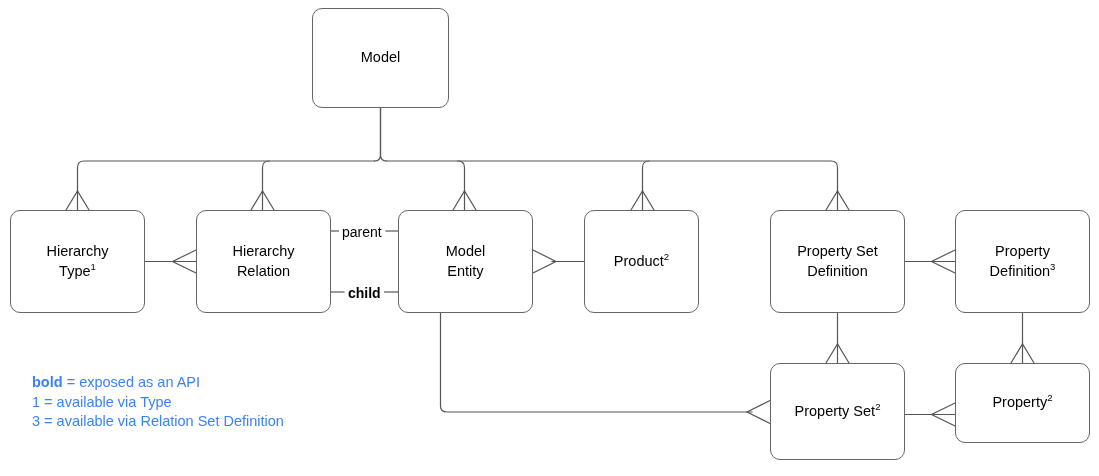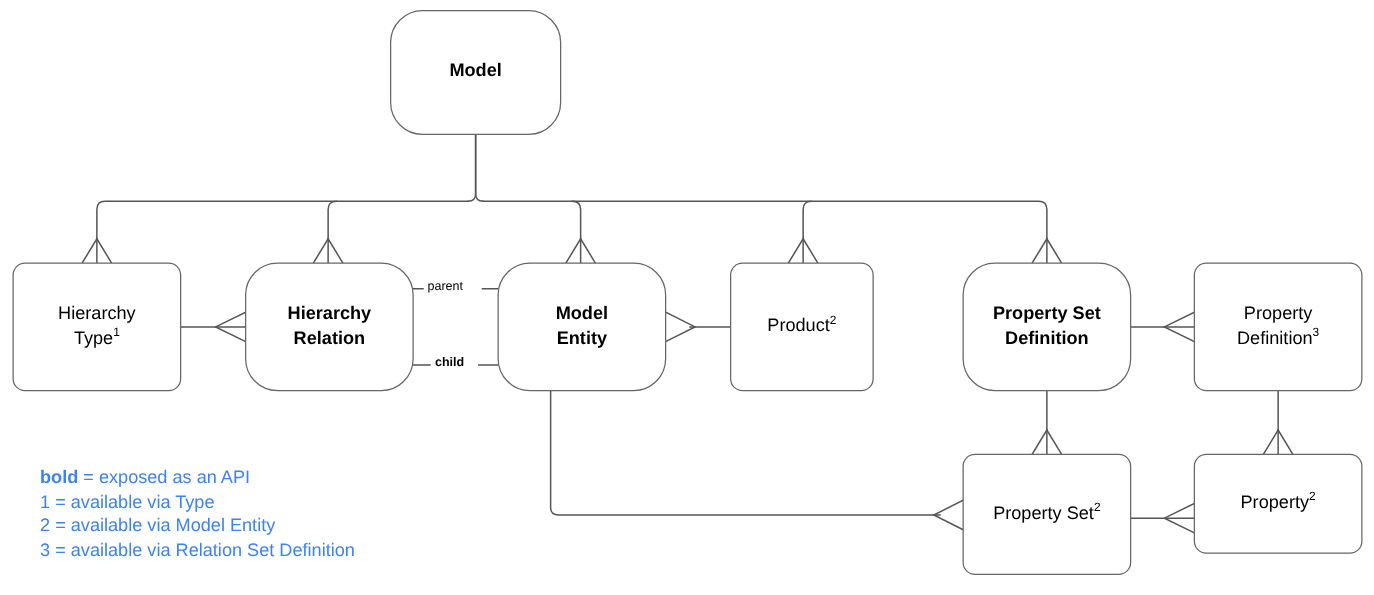--- a/index.html
+++ b/index.html
@@ -30,37 +30,36 @@
     background: #ffffff;
     display: flex;
     align-items: center;
     justify-content: center;
     text-align: center;
     color: #000000;
     font-size: 14.5px;
     line-height: 1.32;
   }
   .node.bold {
-    font-weight: bold;
-    border-radius: 26px;
+    font-weight: normal;
   }
   .node .label {
     display: block;
     padding: 0 6px;
   }
   .node sup {
     font-size: 0.66em;
     vertical-align: super;
     line-height: 0;
   }
   .edge-label {
     position: absolute;
     background: #ffffff;
     color: #000000;
-    font-size: 10px;
+    font-size: 14px;
     line-height: 1;
     padding: 1px 3px;
     white-space: nowrap;
   }
   #legend {
     position: absolute;
     left: 32px;
     top: 373px;
     font-size: 14.5px;
     line-height: 19.5px;
@@ -165,17 +164,16 @@
   <div class="node" style="left:955px; top:363px; width:135px; height:80px;">
     <span class="label"><span>Property</span><sup>2</sup></span>
   </div>
 
   <div class="edge-label" style="left:339px; top:224px;">parent</div>
   <div class="edge-label" style="left:345px; top:285px;font-weight:bold;">child</div>
 
   <div id="legend">
     <div class="row"><b>bold</b><span> = exposed as an API</span></div>
     <div class="row"><span>1</span><span> = available via Type</span></div>
-    <div class="row"><span>2</span><span> = available via Model Entity</span></div>
     <div class="row"><span>3</span><span> = available via Relation Set Definition</span></div>
   </div>
 
 </div>
 
 </body></html>

